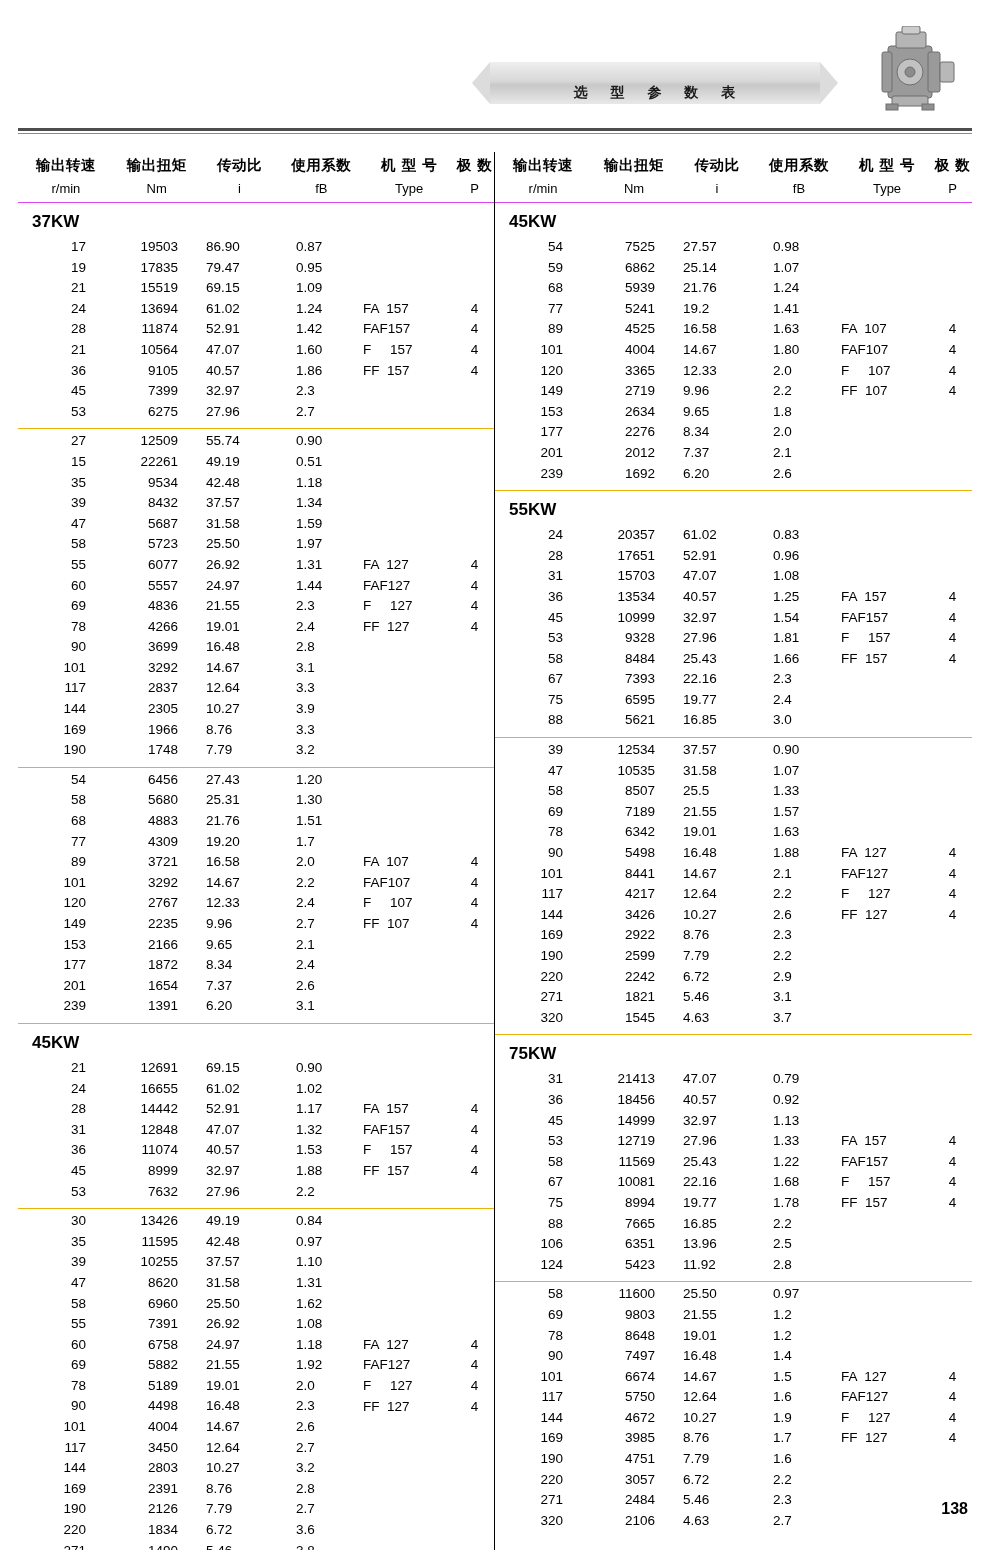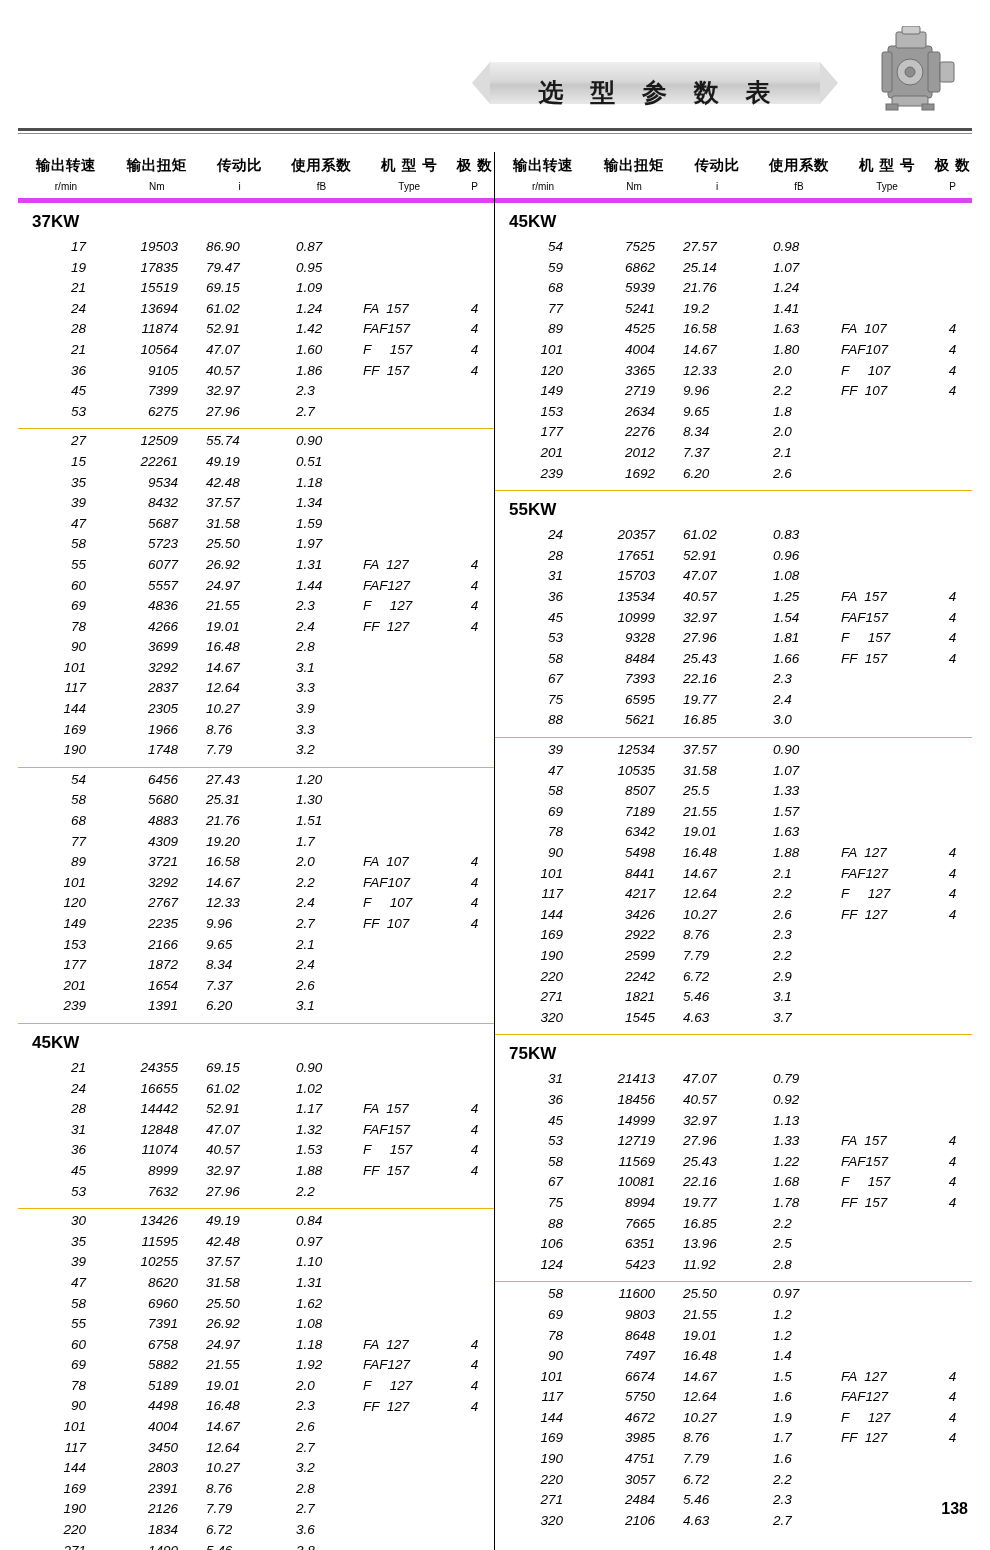--- a/index.html
+++ b/index.html
@@ -23,21 +23,21 @@
     content:"";position:absolute;left:-18px;top:0;width:0;height:0;
     border-top:21px solid transparent;border-bottom:21px solid transparent;
     border-right:18px solid #dcdcdc;
   }
   .banner:after{
     content:"";position:absolute;right:-18px;top:0;width:0;height:0;
     border-top:21px solid transparent;border-bottom:21px solid transparent;
     border-left:18px solid #dcdcdc;
   }
   .banner-title{
-    font-size:25px;letter-spacing:9px;color:#1a1a1a;font-weight:bold;
+    font-size:14px;letter-spacing:9px;color:#1a1a1a;font-weight:bold;
     font-family:"DejaVu Sans", sans-serif;
     position:relative;z-index:2;padding-left:8px;margin-top:19px;
   }
   .gearbox{
     position:absolute;left:862px;top:26px;width:96px;height:92px;
   }
   .rule{
     position:absolute;left:18px;top:128px;width:954px;height:3px;background:#4d4d4d;
   }
   .rule2{
@@ -46,47 +46,47 @@
 
   
   .tables{
     position:absolute;left:18px;top:152px;width:954px;
     display:flex;
   }
   .col{width:477px;box-sizing:border-box;}
   .col.left{border-right:1px solid #000;}
 
   .colhead{
-    border-bottom:5px solid #d946ef;
+    border-bottom:1px solid #d946ef;
     padding:4px 0 6px 0;
   }
   .hrow{display:flex;font-size:14.5px;}
   .hrow.cn{font-weight:bold;font-family:"DejaVu Sans",sans-serif;letter-spacing:0.5px;}
-  .hrow.unit{font-size:10px;padding-top:6px;}
+  .hrow.unit{font-size:13px;padding-top:6px;}
   .h-c1{width:96px;text-align:center;}
   .h-c2{width:86px;text-align:center;}
   .h-c3{width:80px;text-align:center;}
   .h-c4{width:84px;text-align:center;}
   .h-c5{width:92px;text-align:center;}
   .h-c6{width:39px;text-align:center;}
 
   .group{
     border-bottom:1px solid #eab308;
     position:relative;
     padding:2px 0 6px 0;
   }
   .group:last-child{border-bottom:none;}
   .group.nobottom{border-bottom:none;}
 
   .kw{
     font-size:17px;font-weight:bold;padding:7px 0 5px 14px;
     font-family:"Liberation Sans",sans-serif;
   }
 
-  .rows{position:relative;font-style:italic;}
+  .rows{position:relative;}
   .row{display:flex;font-size:13.5px;line-height:20.6px;height:20.6px;}
   .c1{width:96px;text-align:right;padding-right:28px;box-sizing:border-box;}
   .c2{width:86px;text-align:right;padding-right:22px;box-sizing:border-box;}
   .c3{width:80px;text-align:left;padding-left:6px;box-sizing:border-box;}
   .c4{width:84px;text-align:left;padding-left:16px;box-sizing:border-box;}
 
   .typeblock{
     position:absolute;right:0;width:131px;
     display:flex;
   }
@@ -425,21 +425,21 @@
                   <div class="tpole">4</div>
                 </div>
               </div>
             </div>
           </div>
           <div class="group">
             <div class="kw">45KW</div>
             <div class="rows">
               <div class="row">
                 <span class="c1">21</span>
-                <span class="c2">24355</span>
+                <span class="c2">12691</span>
                 <span class="c3">69.15</span>
                 <span class="c4">0.90</span>
               </div>
               <div class="row">
                 <span class="c1">24</span>
                 <span class="c2">16655</span>
                 <span class="c3">61.02</span>
                 <span class="c4">1.02</span>
               </div>
               <div class="row">

